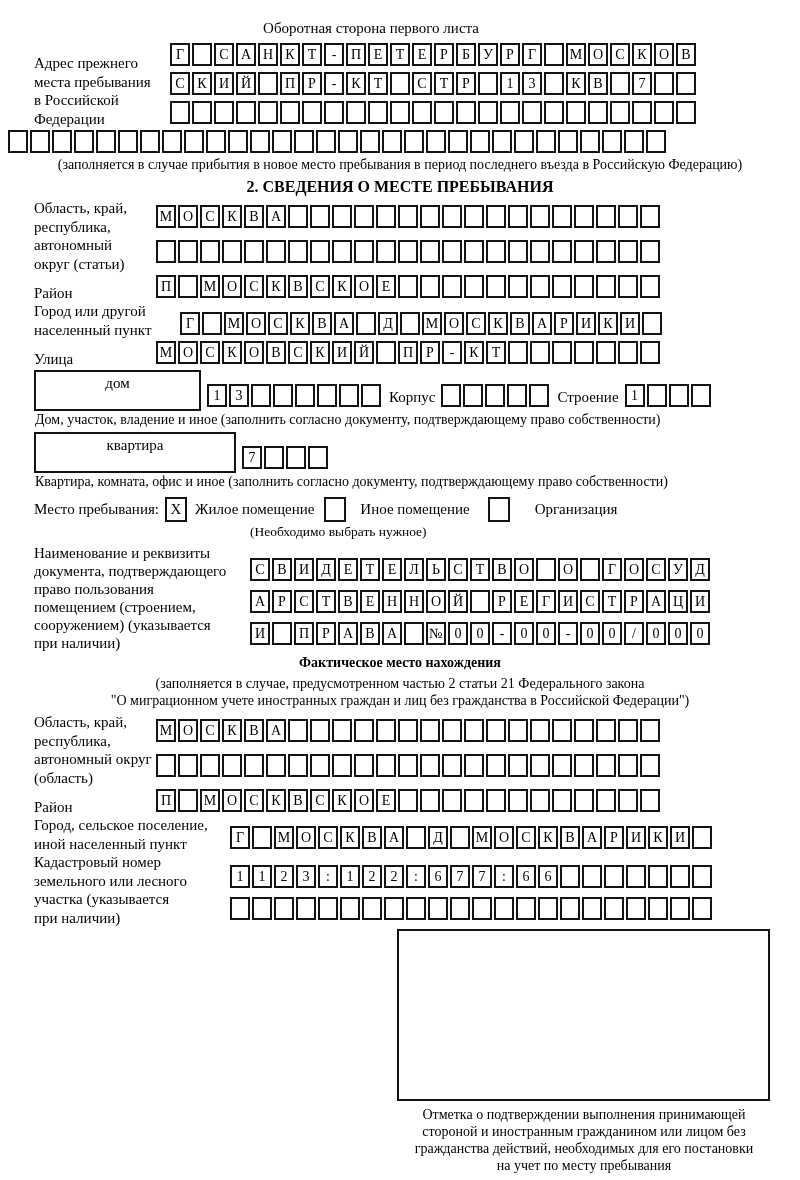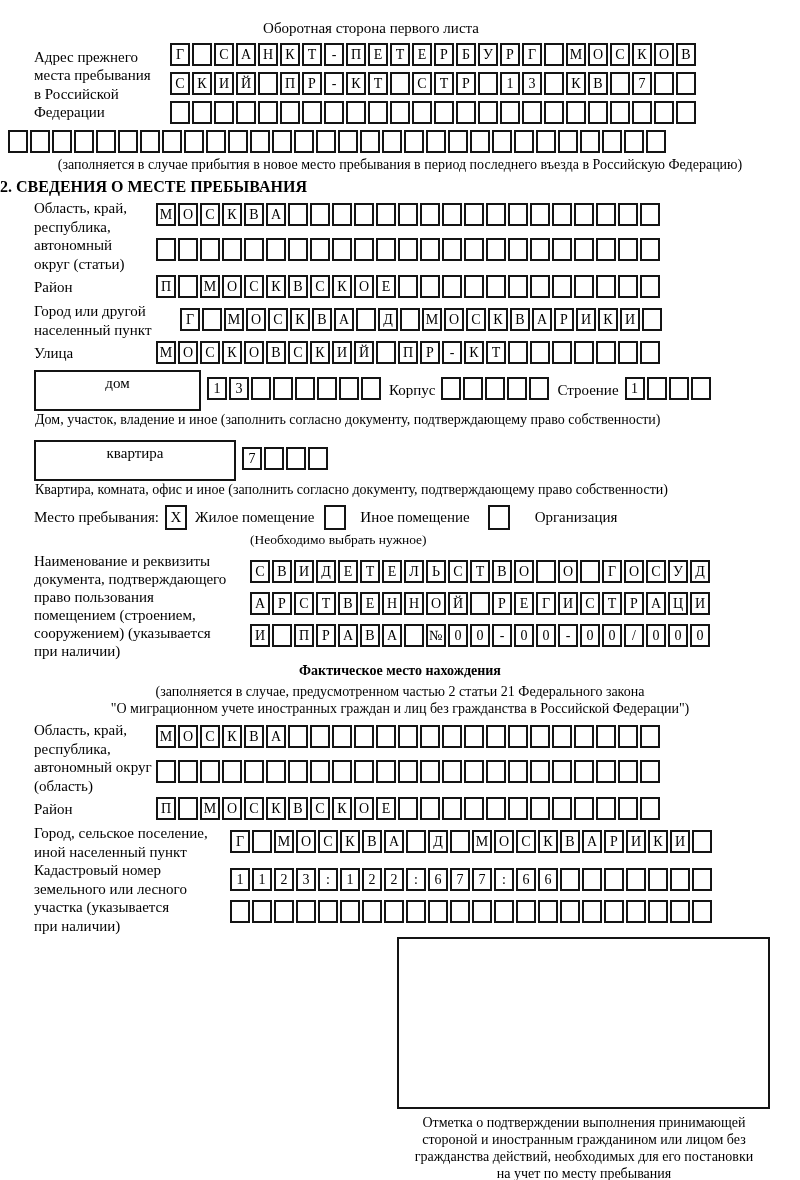--- a/index.html
+++ b/index.html
@@ -4,50 +4,50 @@
 <style>
   * { margin:0; padding:0; box-sizing:border-box; }
   html,body { background:#fff; }
   body {
     width:800px; height:1180px; overflow:hidden;
     font-family:"Liberation Serif", serif; color:#000;
     position:relative;
   }
   .hdr { margin-top:20px; padding-right:58px; text-align:center; font-size:15px; }
 
-  .frow { display:flex; align-items:center; margin-left:34px; }
+  .frow { display:flex; align-items:flex-end; margin-left:34px; }
   .lbl { font-size:15px; line-height:18.5px; flex:none; }
   .w136 { width:136px; }
   .w122 { width:122px; }
   .w196 { width:196px; }
   .cellcol { display:flex; flex-direction:column; }
   .gap8 > .cellrow { margin-bottom:8px; }
   .gap5 > .cellrow { margin-bottom:5px; }
   .cellrow { display:flex; flex:none; white-space:nowrap; height:27px; margin-bottom:2px; }
   .cell {
     flex:none; width:20px; height:23px; margin-right:2px; margin-top:2px;
     border:2px solid #141414; text-align:center;
     font-size:14px; line-height:20px; display:inline-block;
   }
   .fullrow { margin-left:8px; }
   .note { font-size:14px; margin-top:1px; }
   .center { text-align:center; }
   .leftnote { margin-left:35px; }
-  .title { text-align:left; font-weight:bold; font-size:16px; margin-top:5px; margin-bottom:3px; }
+  .title { text-align:center; font-weight:bold; font-size:16px; margin-top:5px; margin-bottom:3px; }
   .subtitle { text-align:center; font-weight:bold; font-size:14px; margin-top:3px; margin-bottom:2px; }
   .notes-center { text-align:center; font-size:14px; line-height:17px; margin-top:4px; }
 
   .bigbox {
     flex:none; height:41px; border:2px solid #141414; margin-top:2px;
     text-align:center; font-size:15px; line-height:23px;
   }
   .houselabel { width:167px; }
   .aptlabel { width:202px; }
   .inlinelbl { flex:none; font-size:15px; line-height:27px; margin:2px 6px 0 6px; }
-  .mt2 { margin-top:10px; } .mt4 { margin-top:4px; }
+  .mt2 { margin-top:2px; } .mt4 { margin-top:4px; }
   .ml6 { margin-left:6px; }
   .ml24 { margin-left:24px; }
 
   .stayrow { align-items:center; margin-top:5px; height:28px; }
   .staylbl { font-size:15px; }
   .checkbox {
     flex:none; width:22px; height:25px; border:2px solid #141414;
     text-align:center; font-size:15px; line-height:21px;
   }
   .cb1 { margin-left:6px; } .cb2 { margin-left:10px; } .cb3 { margin-left:18px; }

